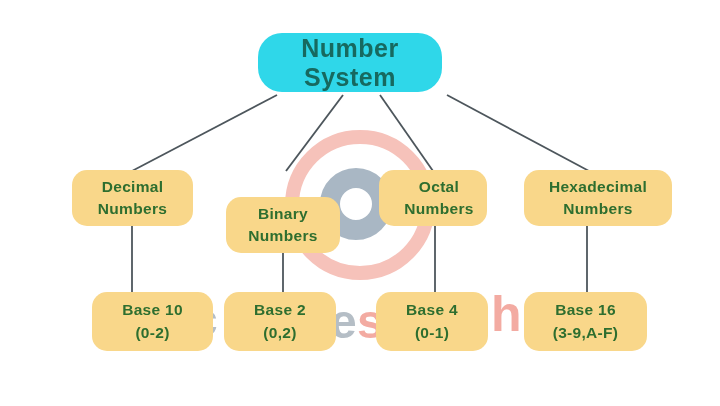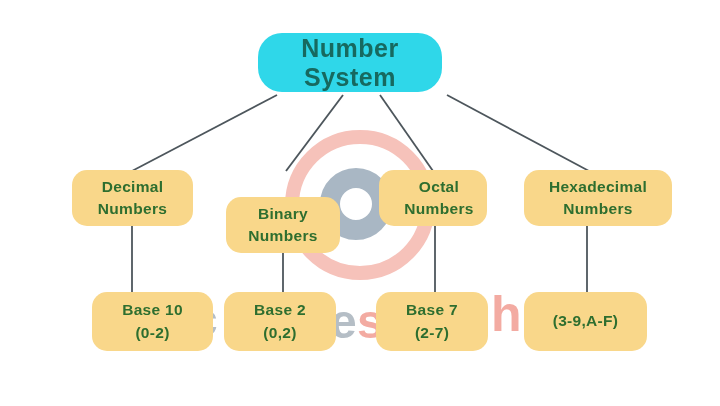--- a/index.html
+++ b/index.html
@@ -95,20 +95,21 @@
 
   <div class="node leaf row3 n-base10">
     <span>Base 10</span>
     <span>(0-2)</span>
   </div>
   <div class="node leaf row3 n-base2">
     <span>Base 2</span>
     <span>(0,2)</span>
   </div>
   <div class="node leaf row3 n-base8">
-    <span>Base 7</span>
-    <span>(2-7)</span>
+    <span>Base 4</span>
+    <span>(0-1)</span>
   </div>
   <div class="node leaf row3 n-base16">
+    <span>Base 16</span>
     <span>(3-9,A-F)</span>
   </div>
 
 </div>
 
 </body></html>

